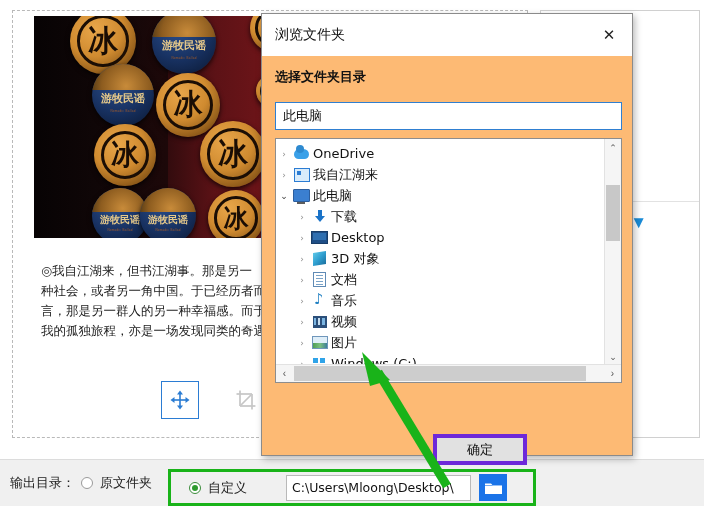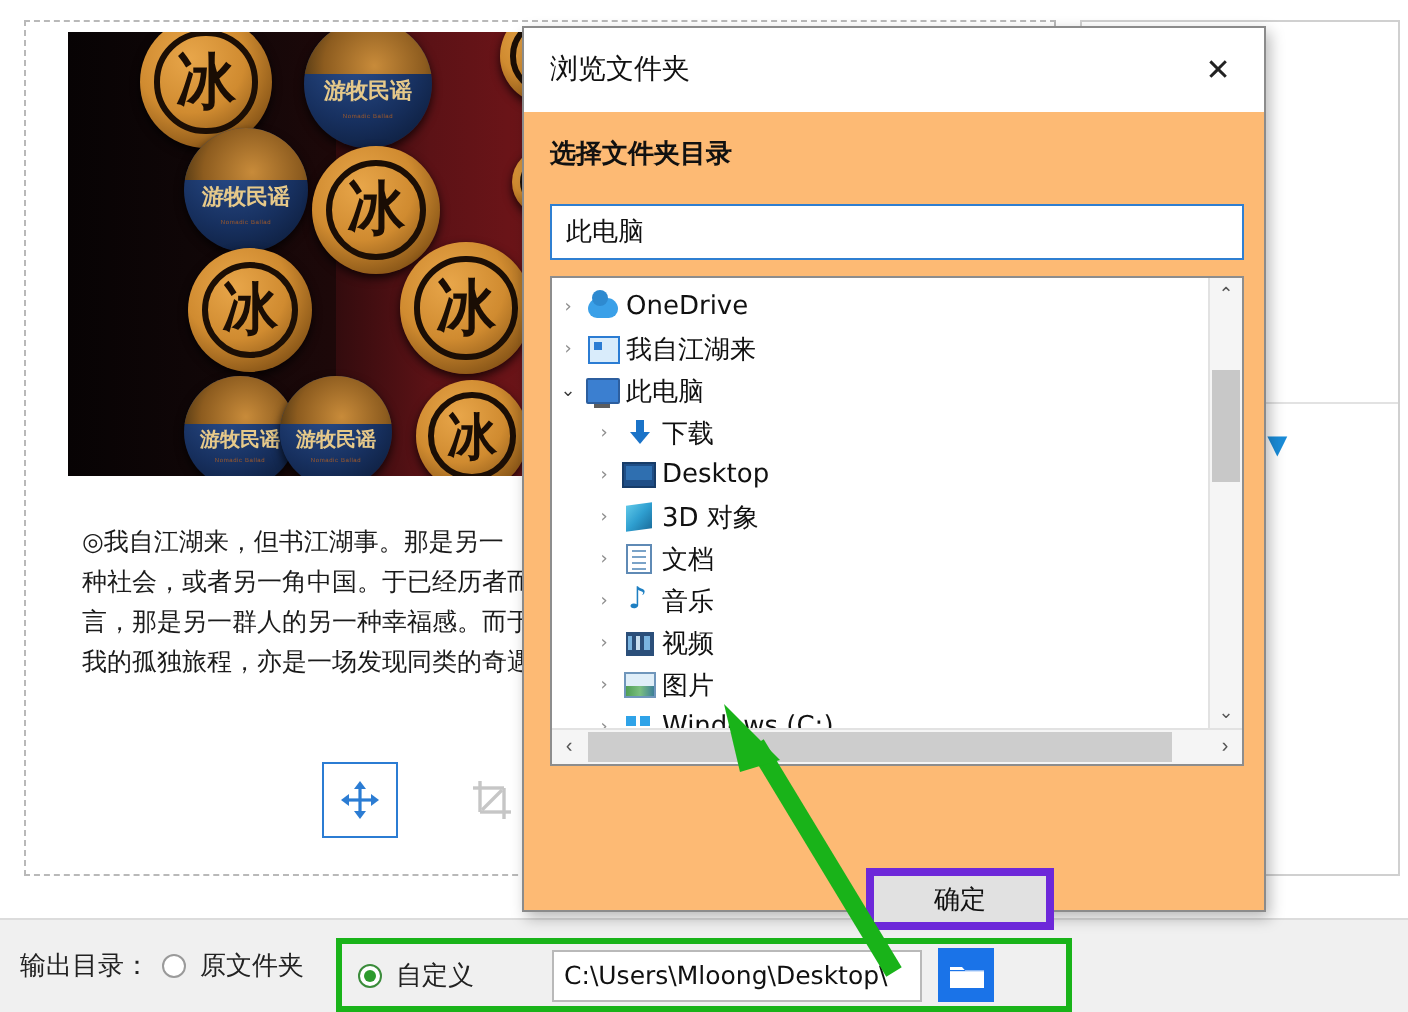--- a/index.html
+++ b/index.html
@@ -98,21 +98,21 @@
   .radio{width:12px;height:12px;border-radius:50%;border:1px solid #9a9a9a;background:#fff;
          display:inline-flex;align-items:center;justify-content:center;box-sizing:border-box;}
   .radio.checked{border-color:#3b8c3b;}
   .radio.checked::after{content:"";width:6px;height:6px;border-radius:50%;background:#2e9b2e;}
   .radio-item{display:flex;align-items:center;gap:7px;margin-right:18px;}
   .radio-item .rl{font-family:"DejaVu Sans",sans-serif;font-size:13px;color:#222;white-space:nowrap;}
 
   #custom-group{
     position:absolute;left:168px;top:469px;width:368px;height:37px;
     border:3px solid #19b319;box-sizing:border-box;background:#f0f0f0;
-    display:flex;align-items:center;padding-left:8px;gap:8px;z-index:6;
+    display:flex;align-items:center;padding-left:18px;gap:8px;z-index:6;
   }
   #path-input{
     width:185px;height:26px;border:1px solid #b9b9b9;background:#ffffff;box-sizing:border-box;
     display:flex;align-items:center;padding-left:5px;
     font-family:"DejaVu Sans",sans-serif;font-size:12.5px;color:#111;white-space:nowrap;overflow:hidden;margin-left:25px;
   }
   #browse-btn{width:28px;height:27px;background:#1a73e8;display:flex;align-items:center;justify-content:center;}
 
   
   #dialog{

